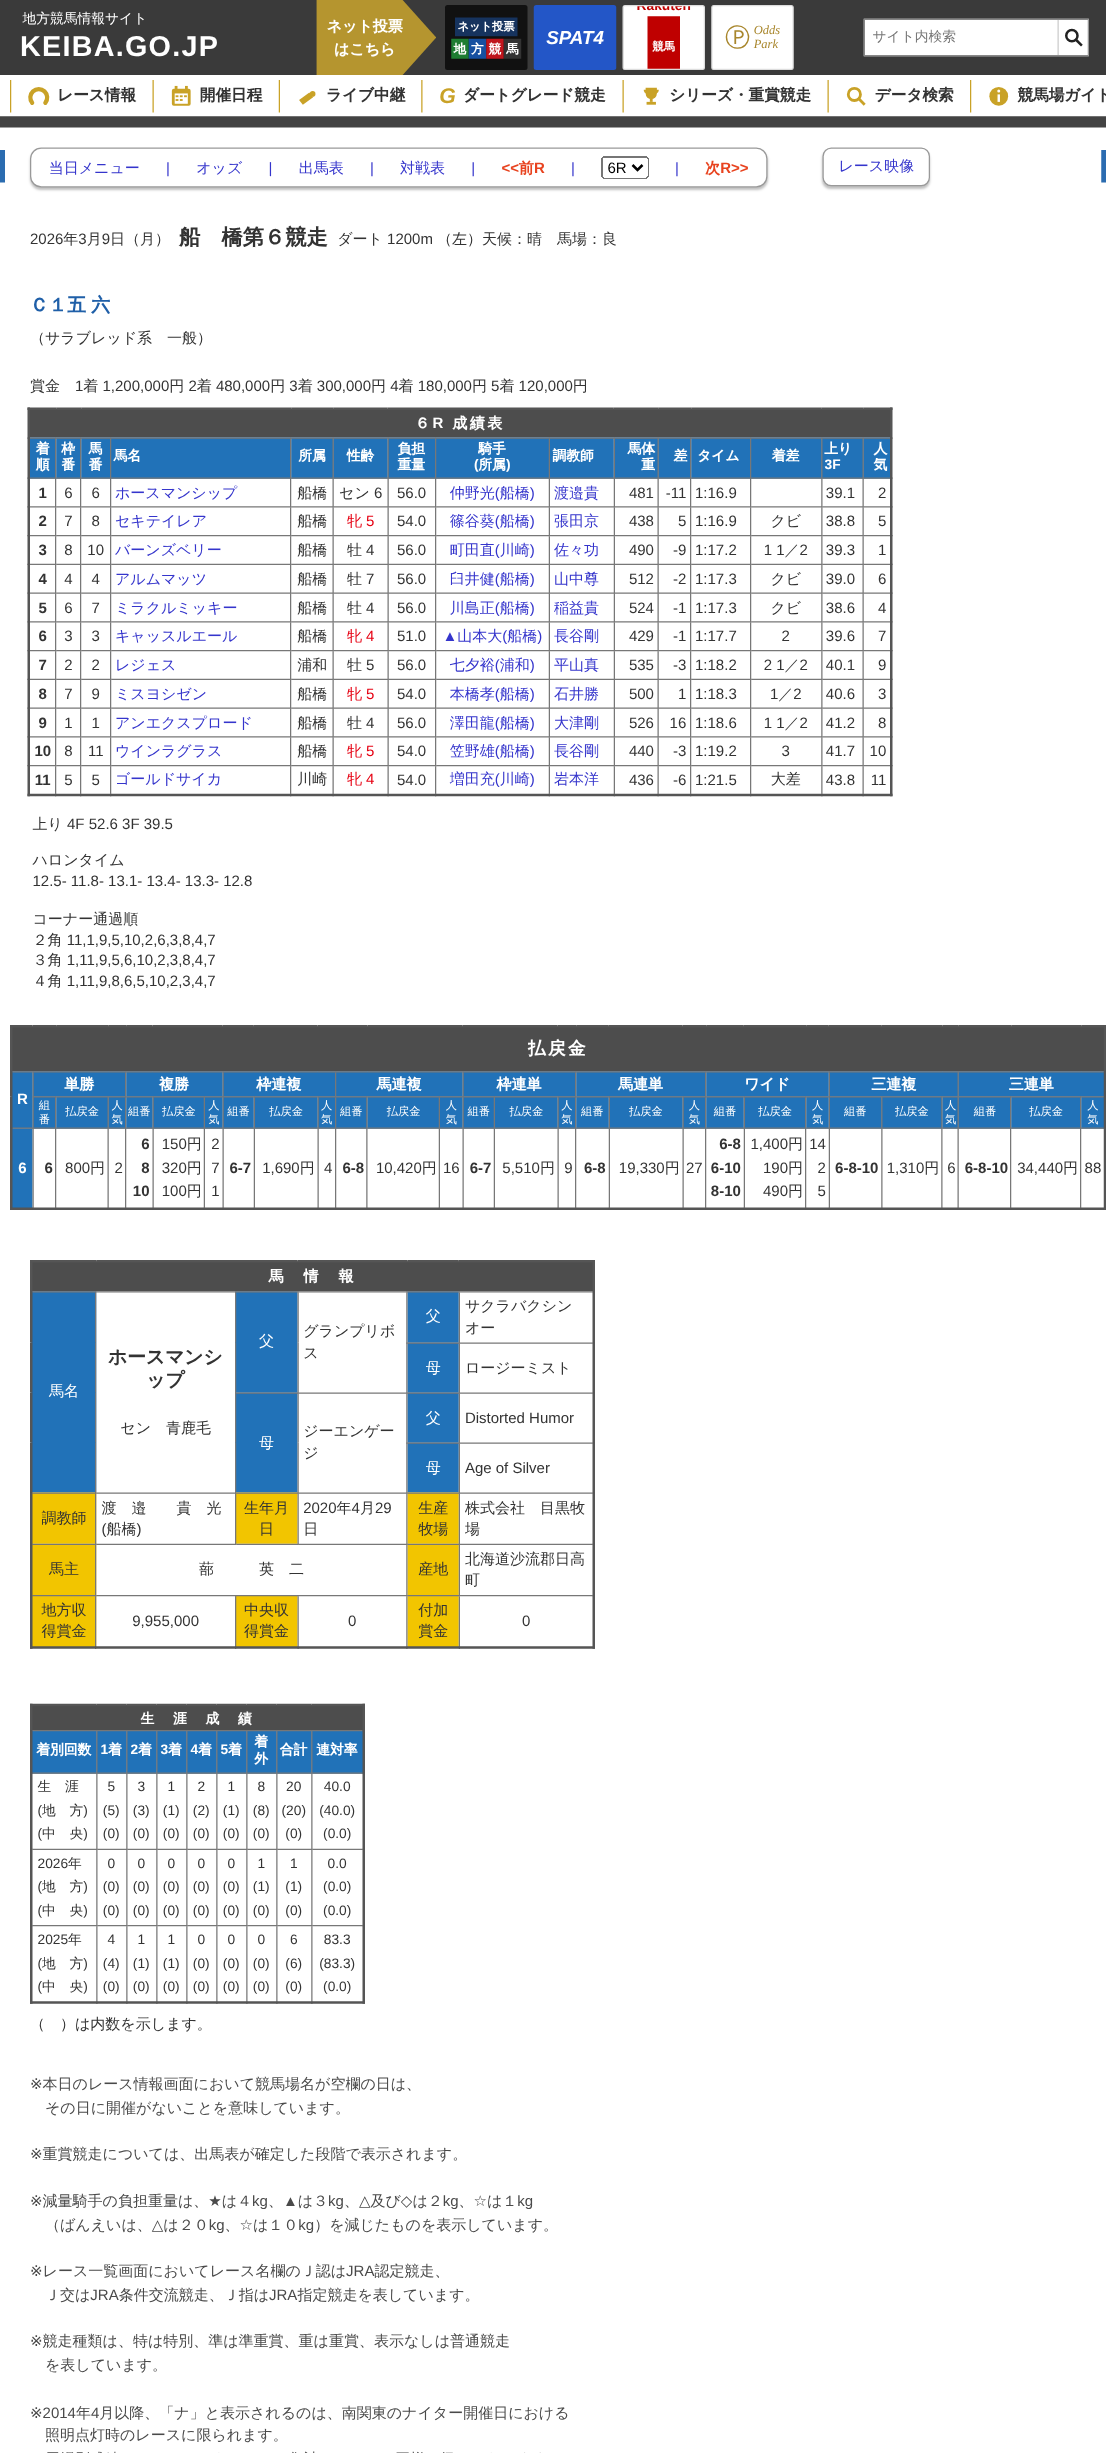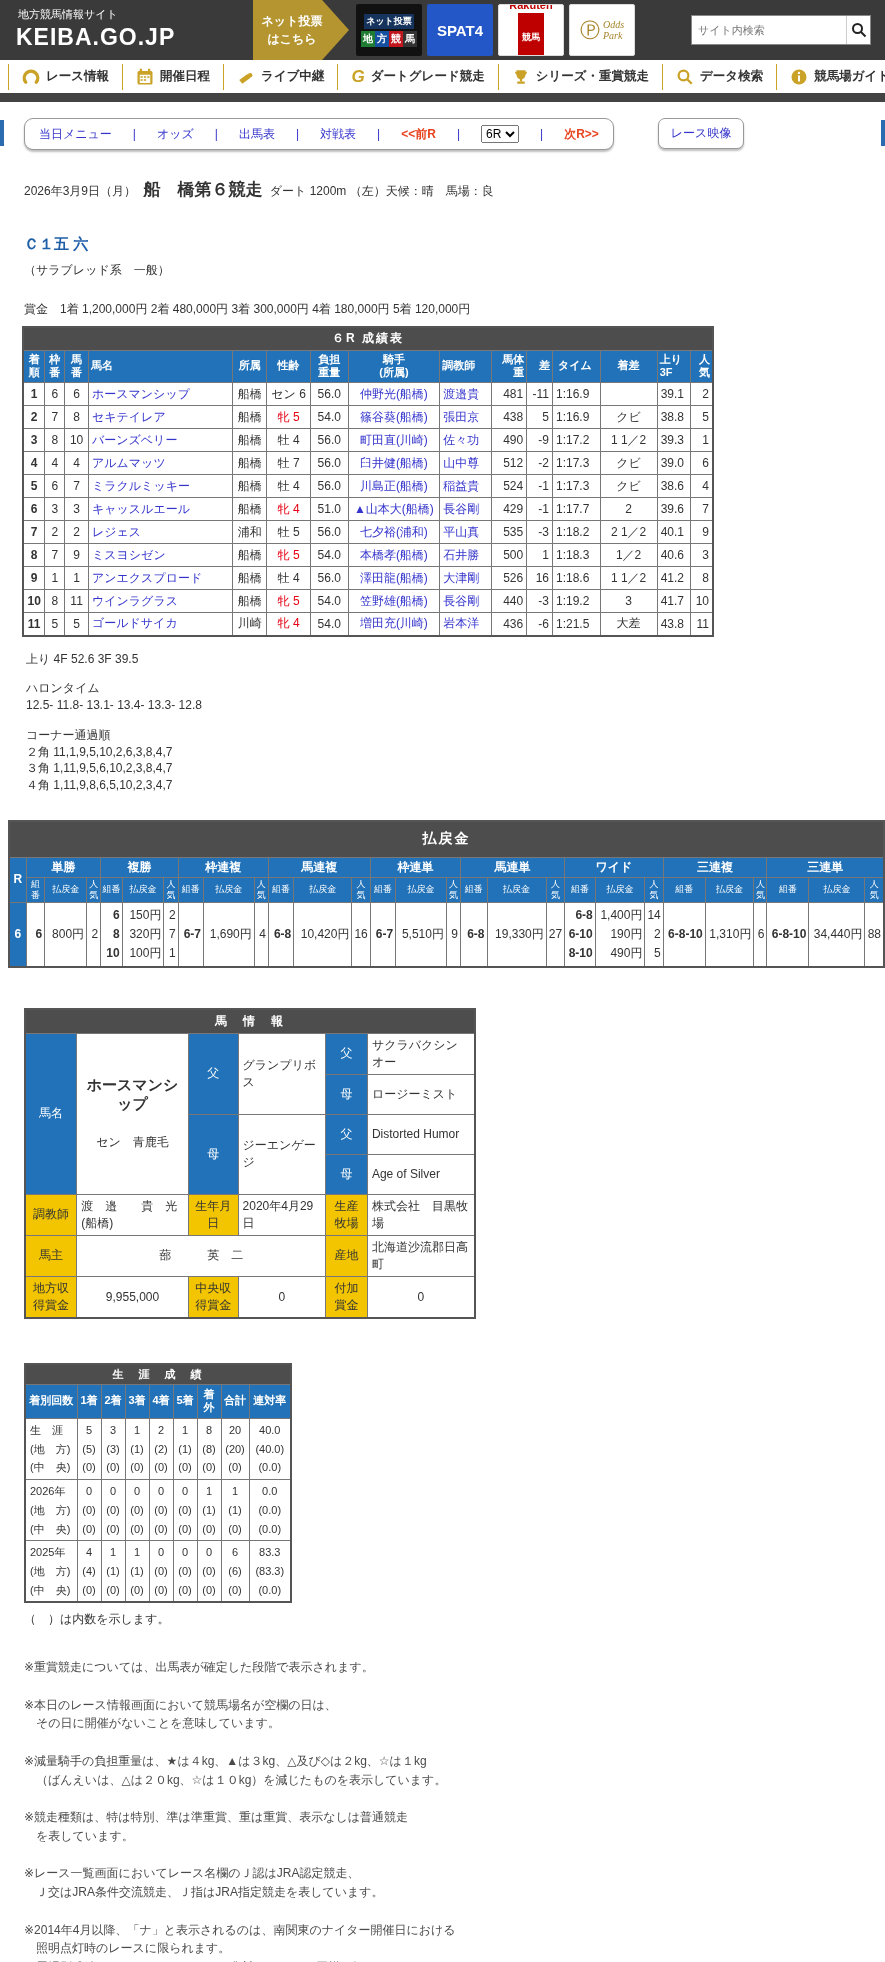--- a/index.html
+++ b/index.html
@@ -12,21 +12,21 @@
   .pennant { position:absolute; left:253px; top:0; width:96px; height:60px; background:#b5952f;
     clip-path:polygon(0 0,72% 0,100% 50%,72% 100%,0 100%); color:#fff; font-size:12px; font-weight:bold;
     display:flex; flex-direction:column; justify-content:center; align-items:center; padding-right:18px; line-height:1.5; }
   .banners { position:absolute; left:356px; top:4px; display:flex; gap:5px; }
   .banner { width:66px; height:52px; border-radius:2px; overflow:hidden; display:flex; flex-direction:column; justify-content:center; align-items:center; }
   .b-keiba { background:#111; }
   .b-keiba .l1 { color:#fff; font-size:9px; font-weight:bold; background:#16335e; padding:1px 2px; }
   .b-keiba .l2 { margin-top:2px; display:flex; }
   .b-keiba .l2 span { color:#fff; font-size:10px; font-weight:bold; padding:1px 2px; }
   .t-g{background:#1e7d32;} .t-b{background:#1650a0;} .t-r{background:#c0151c;} .t-k{background:#333;}
-  .b-spat4 { background:#2356c7; color:#fff; font-size:15px; font-weight:bold; }
+  .b-spat4 { background:#2356c7; color:#fff; font-size:15px; font-weight:bold; font-style:italic; }
   .b-rakuten { background:#fff; border:1px solid #ddd; }
   .rk-txt { color:#bf0000; font-weight:bold; font-size:11px; }
   .rk-box { background:#bf0000; color:#fff; font-size:9px; font-weight:bold; padding:18px 4px; margin-top:2px; }
   .b-odds { background:#fff; border:1px solid #ddd; flex-direction:row; gap:3px; }
   .op-mark { color:#a8862c; font-size:20px; font-family:"Liberation Serif","DejaVu Serif",serif; }
   .op-txt { color:#a8862c; font-size:10px; font-style:italic; font-family:"Liberation Serif","DejaVu Serif",serif; line-height:1.1; }
   .search { position:absolute; right:14px; top:15px; display:flex; background:#fff; border:1px solid #888; height:30px; width:180px; }
   .search input { flex:1; border:none; outline:none; font-size:11px; padding:0 6px; color:#333; background:#fff; }
   .search button { width:30px; border:none; background:#fff; border-left:1px solid #ccc; cursor:pointer; display:flex; align-items:center; justify-content:center; }
 
@@ -849,26 +849,26 @@
             <div class="cline">83.3</div>
             <div class="cline">(83.3)</div>
             <div class="cline">(0.0)</div>
           </td>
         </tr>
       </tbody>
   </table>
   <div class="career-note">（　）は内数を示します。</div>
 
   <div class="notes" id="notes">
-      <div class="note">※重賞競走については、出馬表が確定した段階で表示されます。</div>
       <div class="note">※本日のレース情報画面において競馬場名が空欄の日は、
 　その日に開催がないことを意味しています。</div>
+      <div class="note">※重賞競走については、出馬表が確定した段階で表示されます。</div>
       <div class="note">※減量騎手の負担重量は、★は４kg、▲は３kg、△及び◇は２kg、☆は１kg
 　（ばんえいは、△は２０kg、☆は１０kg）を減じたものを表示しています。</div>
+      <div class="note">※レース一覧画面においてレース名欄のＪ認はJRA認定競走、
+　Ｊ交はJRA条件交流競走、Ｊ指はJRA指定競走を表しています。</div>
       <div class="note">※競走種類は、特は特別、準は準重賞、重は重賞、表示なしは普通競走
 　を表しています。</div>
-      <div class="note">※レース一覧画面においてレース名欄のＪ認はJRA認定競走、
-　Ｊ交はJRA条件交流競走、Ｊ指はJRA指定競走を表しています。</div>
       <div class="note">※2014年4月以降、「ナ」と表示されるのは、南関東のナイター開催日における
 　照明点灯時のレースに限られます。
 　馬場別成績においてナイターとして集計されるのも同様の扱いとなります。</div>
     </div>
 </div>
 
 </body></html>

